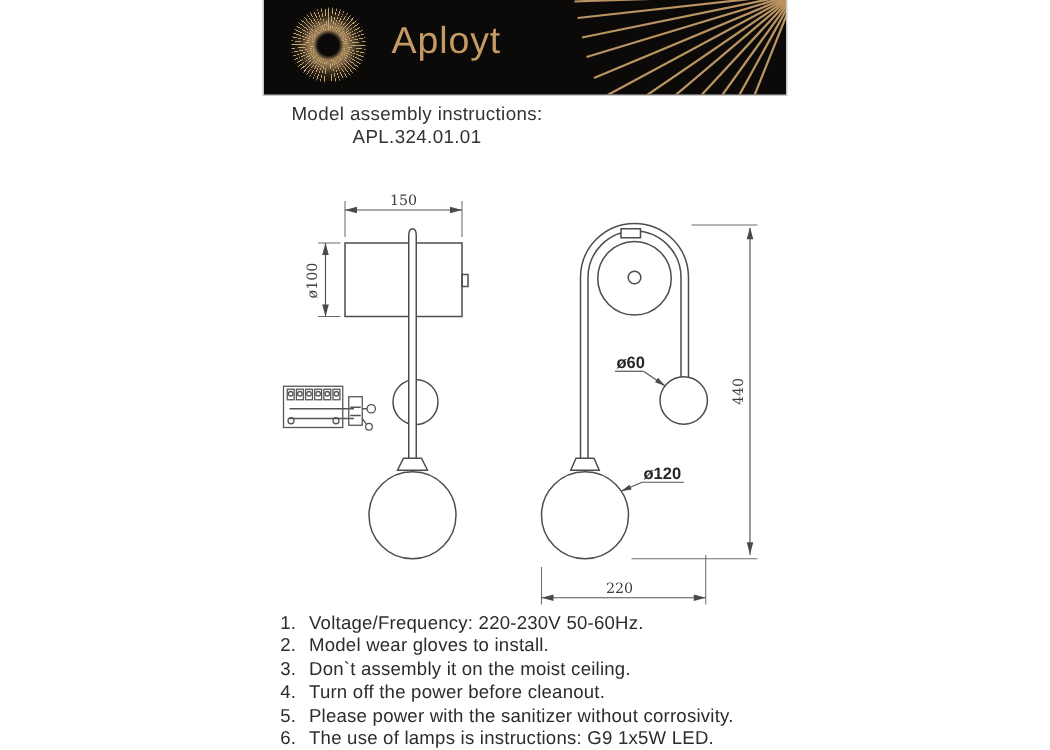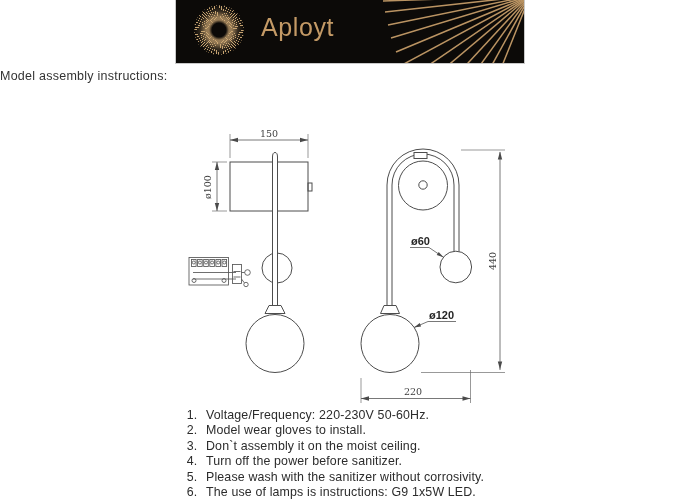--- a/index.html
+++ b/index.html
@@ -22,21 +22,21 @@
     background:repeating-conic-gradient(rgba(206,170,118,.95) 0deg 1.3deg,rgba(0,0,0,0) 1.3deg 6deg);
     -webkit-mask:radial-gradient(circle,transparent 0 9px,#000 10.5px 24px,transparent 25.5px);
     mask:radial-gradient(circle,transparent 0 9px,#000 10.5px 24px,transparent 25.5px);
   }
   .logo-text{
     position:absolute;left:85px;top:13px;font-size:25px;line-height:28px;
     color:#c49a66;letter-spacing:.6px;font-weight:400;
   }
   .rays{position:absolute;left:0;top:0;}
   
-  .title-block{position:absolute;left:0;top:69px;width:556px;text-align:left;color:#333;}
+  .title-block{position:absolute;left:0;top:69px;width:556px;text-align:center;color:#333;}
   .title-line{font-size:12.5px;line-height:15px;letter-spacing:.25px;}
   
   .drawing{position:absolute;left:175px;top:108px;}
   .drawing .main{stroke:#4d4d4d;stroke-width:1;fill:none;}
   .drawing .mainfill{stroke:#4d4d4d;stroke-width:1;fill:#ffffff;}
   .drawing .thin{stroke:#6d6d6d;stroke-width:.7;fill:none;}
   .drawing .dim{stroke:#555;stroke-width:.8;fill:none;}
   .drawing .arr{fill:#4a4a4a;stroke:none;}
   .drawing text.dimtxt{font-family:"DejaVu Serif",serif;font-size:9.5px;fill:#3e3e3e;}
   .drawing text.dialbl{font-family:"Liberation Sans",sans-serif;font-size:11px;font-weight:bold;fill:#262626;}
@@ -71,20 +71,21 @@
       <line x1="354" y1="-4" x2="255" y2="103"></line>
       <line x1="354" y1="-4" x2="269" y2="114"></line>
       <line x1="354" y1="-4" x2="284" y2="123"></line>
       <line x1="354" y1="-4" x2="300" y2="131"></line>
     </g>
   </svg>
 </div>
 
 <div class="title-block">
   <div class="title-line">Model assembly instructions:</div>
+  <div class="title-line">APL.324.01.01</div>
 </div>
 
 <svg class="drawing" width="350" height="305" viewBox="175 108 350 305">
 
   <g>
 
     <line class="thin" x1="230" y1="158" x2="230" y2="134"></line>
     <line class="thin" x1="308" y1="158" x2="308" y2="134"></line>
     <line class="dim" x1="230" y1="140" x2="308" y2="140"></line>
     <polygon class="arr" points="230,140 238,137.8 238,142.2"></polygon>
@@ -167,17 +168,17 @@
     <polygon class="arr" points="470.5,398.5 462.5,396.3 462.5,400.7"></polygon>
     <text class="dimtxt" x="413" y="395" text-anchor="middle">220</text>
   </g>
 </svg>
 
 <div class="instructions">
   <ol>
     <li>Voltage/Frequency: 220-230V 50-60Hz.</li>
     <li>Model wear gloves to install.</li>
     <li>Don`t assembly it on the moist ceiling.</li>
-    <li>Turn off the power before sanitizer.</li>
-    <li>Please wash with the sanitizer without corrosivity.</li>
+    <li>Turn off the power before cleanout.</li>
+    <li>Please power with the sanitizer without corrosivity.</li>
     <li>The use of lamps is instructions: G9 1x5W LED.</li>
   </ol>
 </div>
 
 </body></html>

